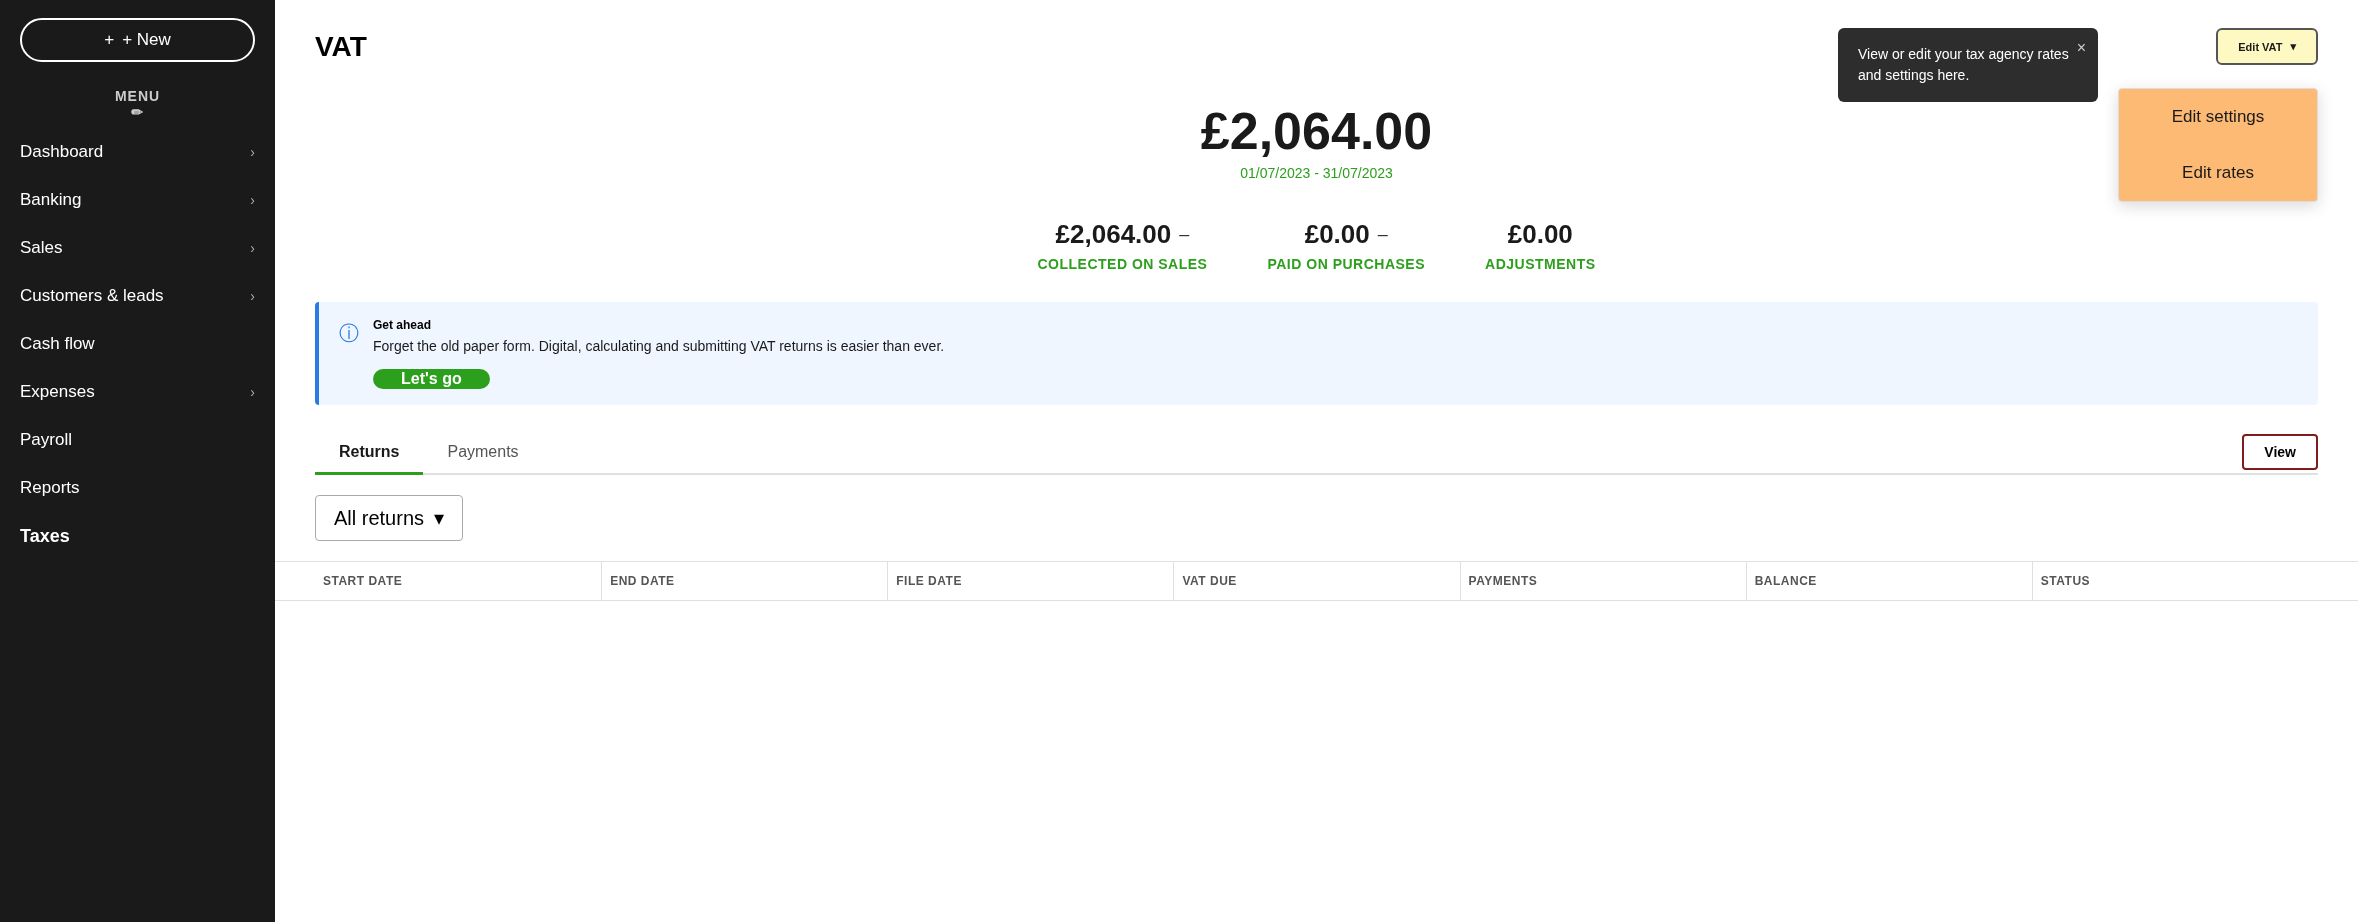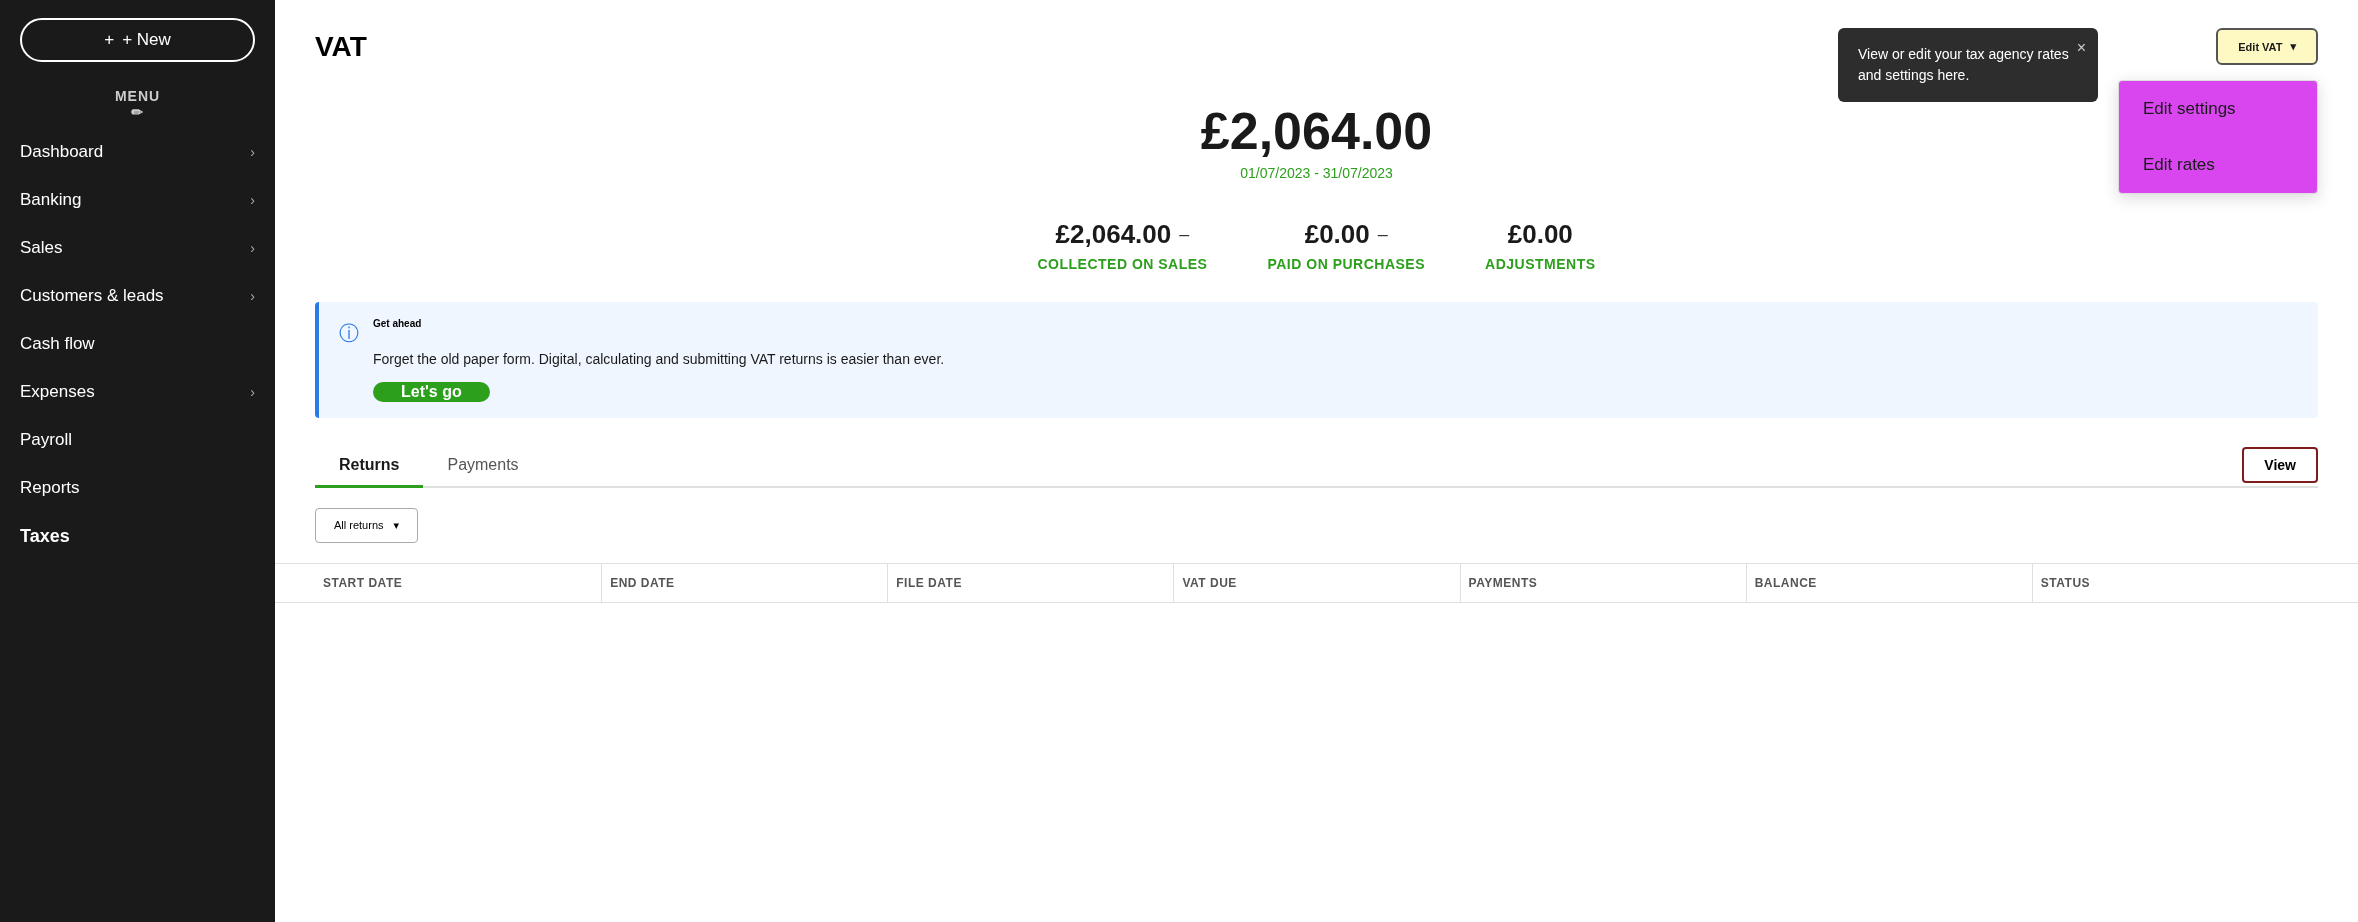--- a/index.html
+++ b/index.html
@@ -95,28 +95,29 @@
       font-weight: 600;
       cursor: pointer;
       background: #fef9c3;
       color: #1a1a1a;
       position: relative;
     }
 
     
     .dropdown-menu {
       position: absolute;
-      top: 52px;
+      top: 60px;
       right: 0;
       width: 200px;
-      background: #d946ef;
+      background: #fdba74;
       border: 1px solid #ddd;
       box-shadow: 0 4px 16px rgba(0,0,0,0.15);
       z-index: 100;
       border-radius: 4px;
+      text-align: center;
     }
     .dropdown-item {
       padding: 18px 24px;
       font-size: 17px;
       cursor: pointer;
       color: #1a1a1a;
     }
 
     
     .tooltip-box {
@@ -265,24 +266,24 @@
     }
 
     
     .filter-row {
       padding: 20px 40px;
     }
     .all-returns-dropdown {
       border: 1px solid #aaa;
       border-radius: 4px;
       padding: 10px 18px;
-      font-size: 11px;
+      font-size: 20px;
       cursor: pointer;
       display: inline-flex;
-      align-items: flex-start;
+      align-items: flex-end;
       gap: 10px;
       background: #fff;
     }
 
     
     .table-headers {
       display: grid;
       grid-template-columns: 1fr 1fr 1fr 1fr 1fr 1fr 1fr;
       padding: 0 40px;
       border-top: 1px solid #e0e0e0;
@@ -395,21 +396,21 @@
       <div class="vat-item-row">
         <span class="vat-item-amount">£0.00</span>
       </div>
       <div class="vat-item-label">ADJUSTMENTS</div>
     </div>
   </div>
 
   <div class="info-panel">
     <span class="info-icon">ⓘ</span>
     <div>
-      <div style="font-weight:700;font-size:10px;margin-bottom:20px;">Get ahead</div>
+      <div style="font-weight:700;font-size:12px;margin-bottom:4px;">Get ahead</div>
       <div class="info-text">Forget the old paper form. Digital, calculating and submitting VAT returns is easier than ever.</div>
       <button class="lets-go-btn">Let's go</button>
     </div>
   </div>
 
   <div class="tabs-section">
     <div class="tabs-row">
       <div class="tabs-left">
         <div class="tab-item active">Returns</div>
         <div class="tab-item">Payments</div>

